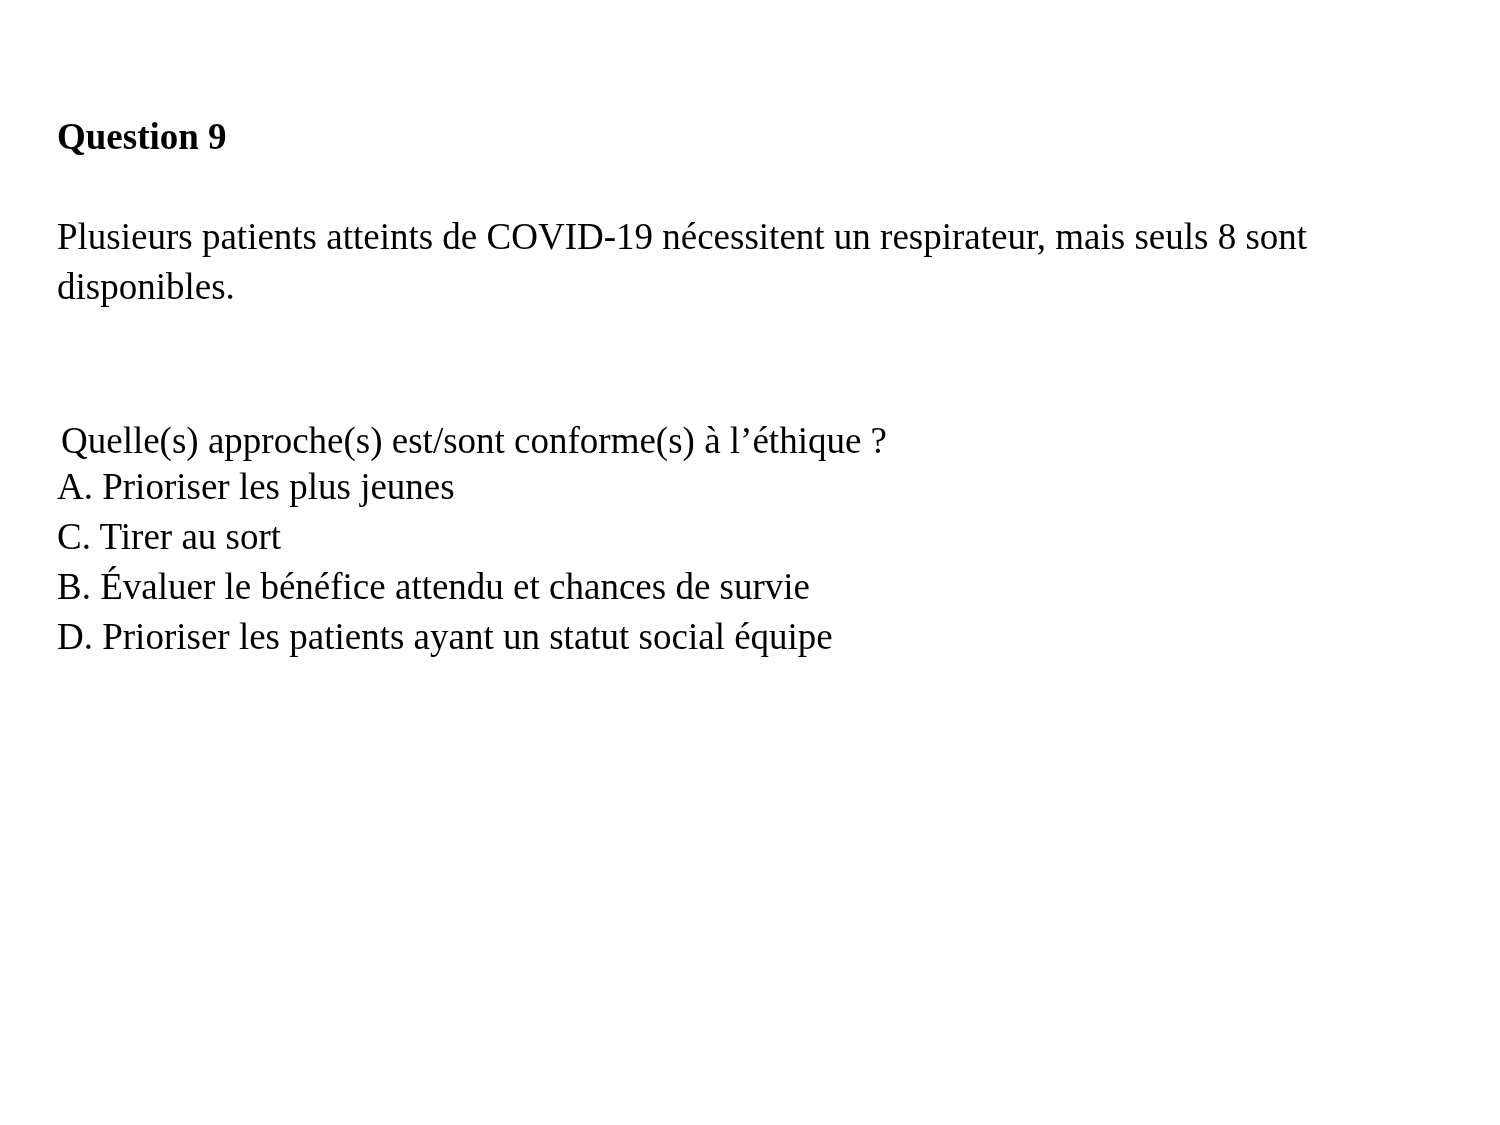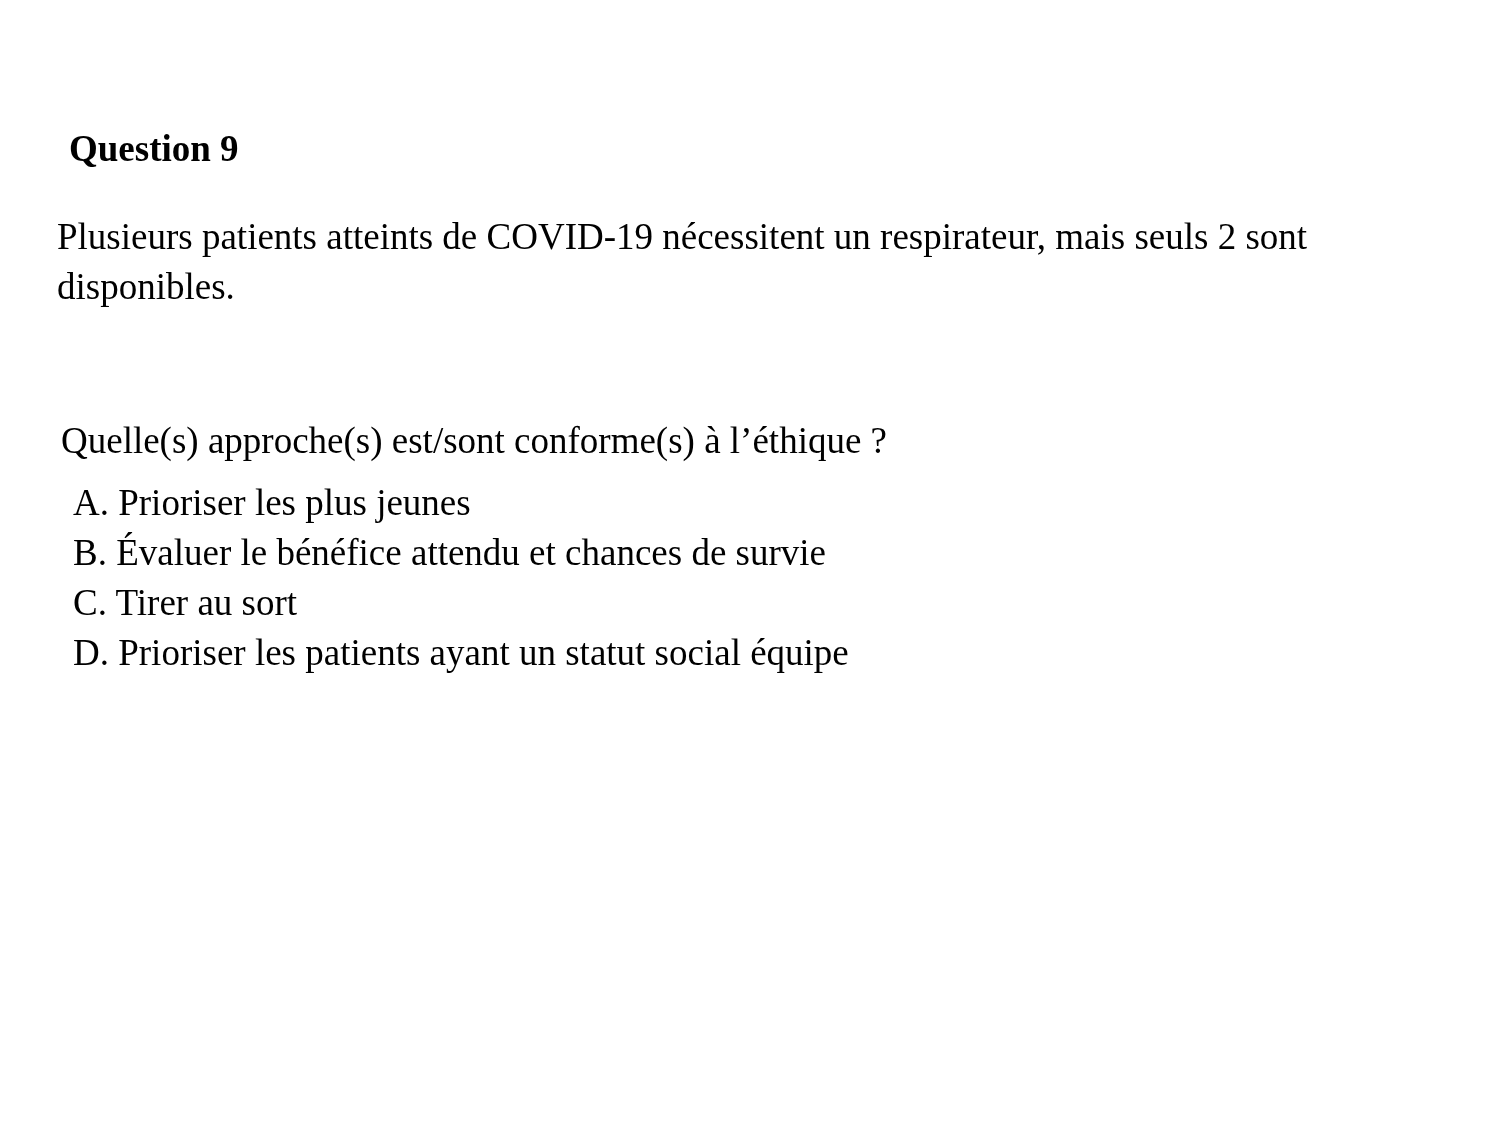--- a/index.html
+++ b/index.html
@@ -22,21 +22,21 @@
       width: 1400px;
     }
     .title {
       position: absolute;
       top: 112px;
       left: 0;
       font-size: 37px;
       font-weight: bold;
       line-height: 50px;
       white-space: nowrap;
-      margin: 12px;
+      margin: 0;
     }
     .stem {
       position: absolute;
       top: 212px;
       left: 0;
       width: 1360px;
       font-size: 37px;
       line-height: 50px;
       margin: 0;
     }
@@ -47,36 +47,36 @@
       font-size: 37px;
       line-height: 50px;
       white-space: nowrap;
       margin: 4px;
     }
     .options {
       position: absolute;
       top: 462px;
       left: 0;
       list-style: none;
-      margin: 16px;
+      margin: 0;
       padding: 0;
       font-size: 37px;
       line-height: 50px;
     }
     .options li {
       white-space: nowrap;
       height: 50px;
     }
   </style>
 </head>
 <body>
 
 <div class="page">
   <h1 class="title">Question 9</h1>
-  <p class="stem">Plusieurs patients atteints de COVID-19 nécessitent un respirateur, mais seuls 2 sont disponibles.</p>
+  <p class="stem">Plusieurs patients atteints de COVID-19 nécessitent un respirateur, mais seuls 8 sont disponibles.</p>
   <p class="question">Quelle(s) approche(s) est/sont conforme(s) à l’éthique ?</p>
   <ul class="options">
     <li>A. Prioriser les plus jeunes</li>
+    <li>C. Tirer au sort</li>
     <li>B. Évaluer le bénéfice attendu et chances de survie</li>
-    <li>C. Tirer au sort</li>
     <li>D. Prioriser les patients ayant un statut social équipe</li>
   </ul>
 </div>
 
 </body></html>

